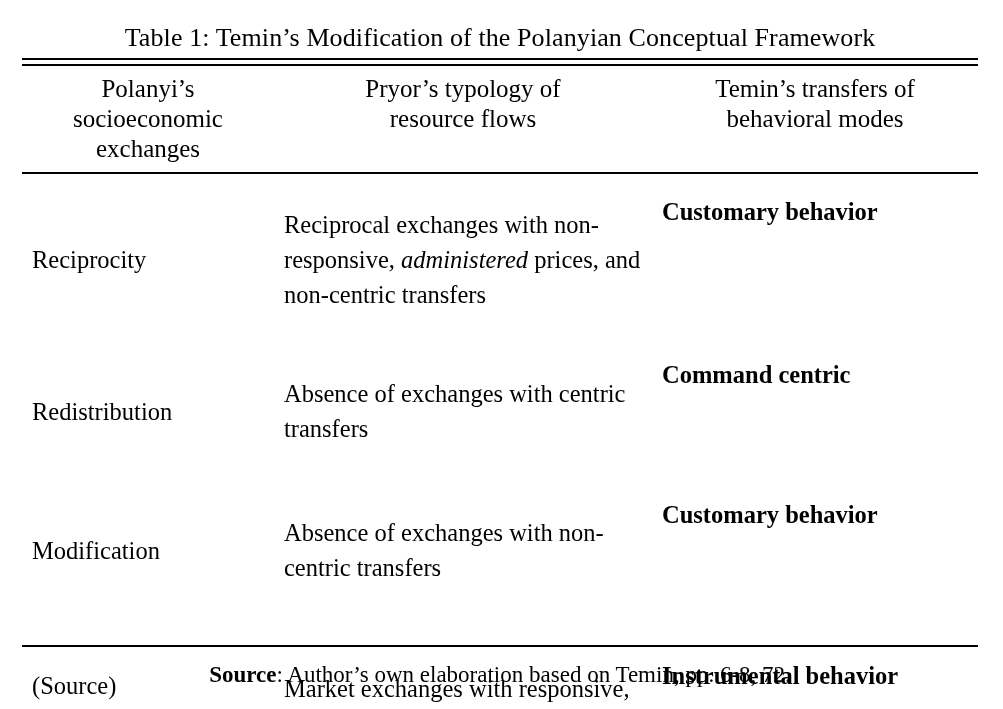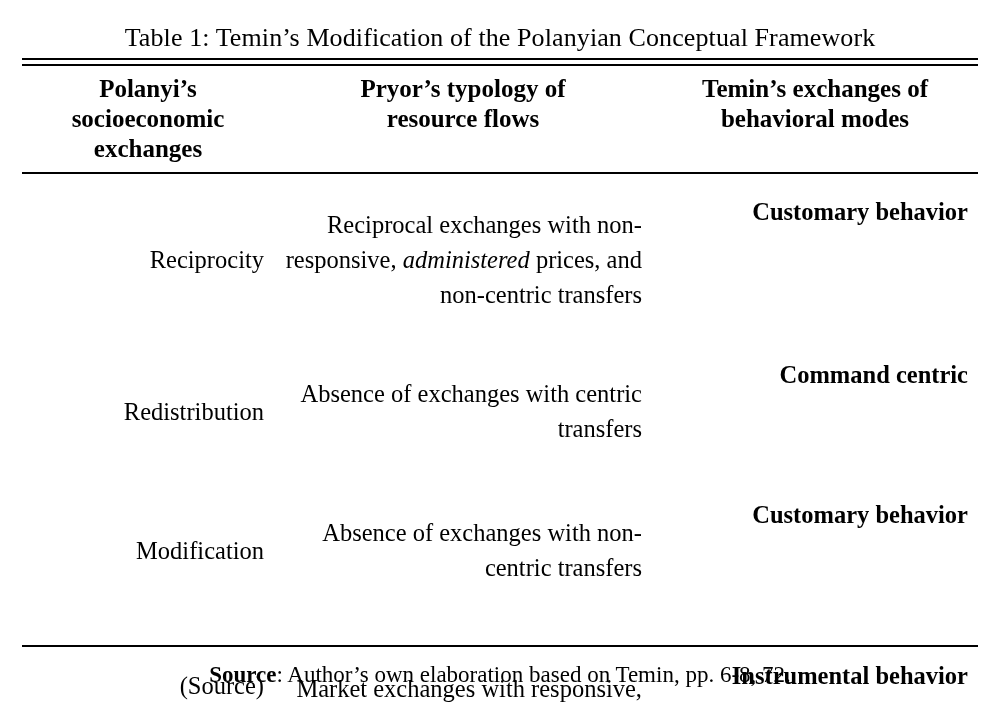--- a/index.html
+++ b/index.html
@@ -56,31 +56,31 @@
     top: 66px;
     width: 956px;
     border-collapse: collapse;
     table-layout: fixed;
   }
   .tbl col.c1 { width: 252px; }
   .tbl col.c2 { width: 378px; }
   .tbl col.c3 { width: 326px; }
 
   .tbl th {
-    font-weight: bold;
+    font-weight: normal;
     font-size: 25px;
     line-height: 30px;
     text-align: center;
     vertical-align: top;
     padding: 8px 6px 12px 6px;
   }
   .tbl td {
     font-size: 24.5px;
     line-height: 35px;
-    text-align: right;
+    text-align: left;
     padding: 0 10px;
   }
 
   
   .cell-principle { vertical-align: middle; font-family: Liberation Serif, serif; }
   
   .cell-flow      { vertical-align: middle; }
   
   .cell-mode      { vertical-align: top; padding-top: 8px; font-weight: bold; }
 
@@ -134,21 +134,21 @@
         <th>
           <div>Polanyi’s</div>
           <div>socioeconomic</div>
           <div>exchanges</div>
         </th>
         <th>
           <div>Pryor’s typology of</div>
           <div>resource flows</div>
         </th>
         <th>
-          <div>Temin’s exchanges of</div>
+          <div>Temin’s transfers of</div>
           <div>behavioral modes</div>
         </th>
       </tr>
     </thead>
     <tbody>
 
       <tr class="row-r1">
         <td class="cell-principle">Reciprocity</td>
         <td class="cell-flow"><span>Reciprocal exchanges with non-responsive, </span><em class="ital">administered</em><span> prices, and non-centric transfers</span></td>
         <td class="cell-mode">Customary behavior</td>

